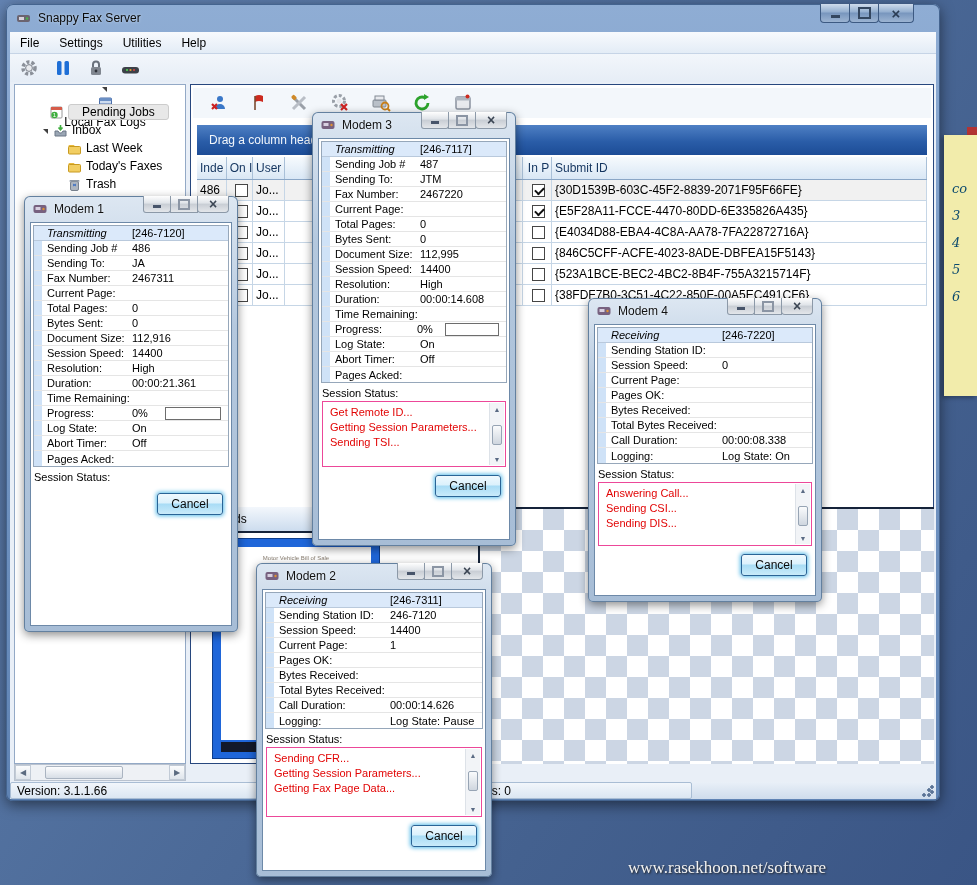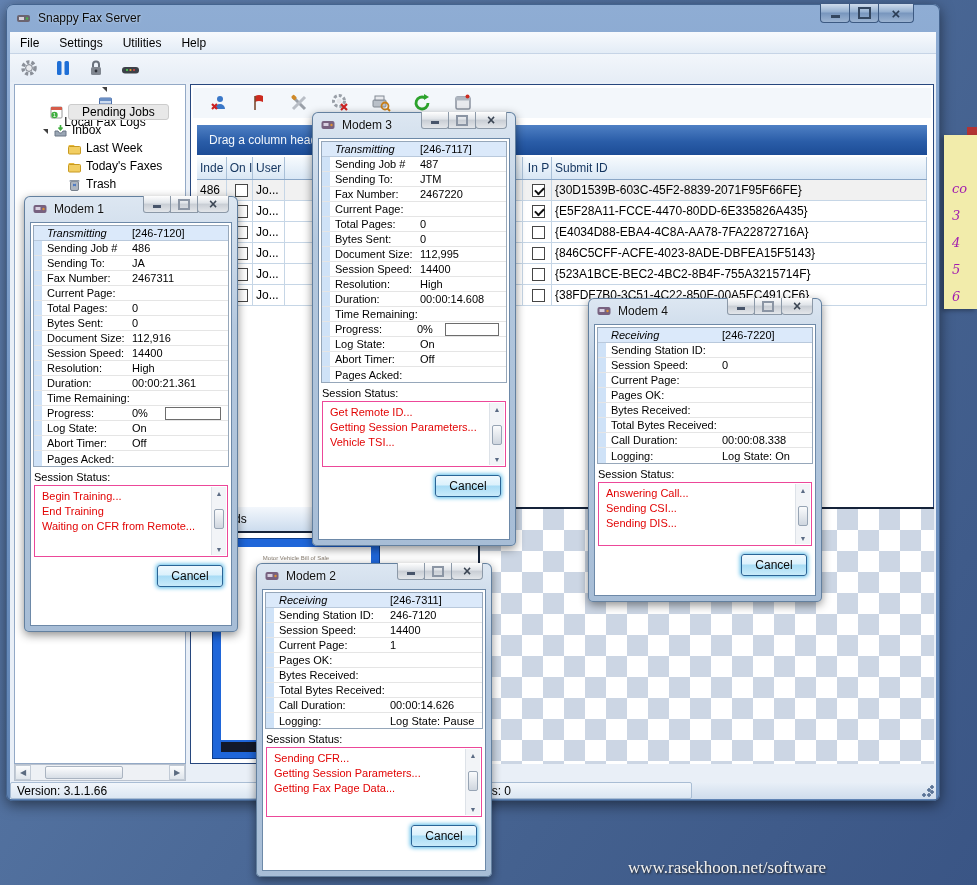--- a/index.html
+++ b/index.html
@@ -141,23 +141,23 @@
   .vdn { bottom:0; } .vdn::before { content:"\25bc"; }
   .vthumb { position:absolute; left:2px; right:2px; top:22px; height:20px;
     background:linear-gradient(#fafbfc,#cfd6df); border:1px solid #97a4b4; border-radius:2px; }
   .btnrow { display:flex; justify-content:flex-end; padding:8px 6px 0 0; }
   .cancel { width:66px; height:22px; font-size:12px; color:#0a0a0a;
     border:1px solid #2a6496; border-radius:3px;
     background:linear-gradient(#f0f9fe 0%,#dbf1fc 45%,#a8dcf5 50%,#c9ebfa 100%);
     box-shadow:0 0 4px 1px #58bbe8; }
 
   
-  .note { left:944px; top:135px; width:33px; height:174px; background:#f2ecab;
+  .note { left:944px; top:135px; width:33px; height:261px; background:#f2ecab;
     box-shadow:-2px 2px 4px rgba(0,0,0,.3); font-family:"DejaVu Serif", serif; font-style:italic;
-    font-size:13px; color:#a21caf; padding:40px 0 0 8px; line-height:27px; }
+    font-size:13px; color:#0c4a6e; padding:40px 0 0 8px; line-height:27px; }
   .redclip { left:967px; top:127px; width:10px; height:23px; background:#b23434; }
   .wm { left:628px; top:858px; width:320px; font-family:"Liberation Serif", serif;
     font-size:17px; color:#f2f2f2; text-shadow:1px 1px 2px #222; }
   svg { display:block; }
 </style>
 </head>
 <body>
 
 <div class="abs win">
   <div class="abs titlebar">
@@ -534,30 +534,20 @@
       <div class="irow">
           <span class="lbl">Abort Timer:</span>
           <span class="val">Off</span>
         </div>
       <div class="irow">
           <span class="lbl">Pages Acked:</span>
           <span class="val"></span>
         </div>
     </div>
     <div class="sesslabel">Session Status:</div>
-    <div class="sessbox" style="height:72px;">
-      <div class="sline">Begin Training...</div>
-      <div class="sline">End Training</div>
-      <div class="sline">Waiting on CFR from Remote...</div>
-      <div class="vsb">
-          <span class="vup"></span>
-          <span class="vthumb"></span>
-          <span class="vdn"></span>
-        </div>
-    </div>
     <div class="btnrow">
         <button class="cancel">Cancel</button>
       </div>
   </div>
 </div>
 
 <div class="abs dlg" style="left:292px;top:112px;width:204px;height:434px;">
   <div class="dtitle">
     <span>
       <svg width="15" height="13">
@@ -644,21 +634,21 @@
         </div>
       <div class="irow">
           <span class="lbl">Pages Acked:</span>
           <span class="val"></span>
         </div>
     </div>
     <div class="sesslabel">Session Status:</div>
     <div class="sessbox" style="height:66px;">
       <div class="sline">Get Remote ID...</div>
       <div class="sline">Getting Session Parameters...</div>
-      <div class="sline">Vehicle TSI...</div>
+      <div class="sline">Sending TSI...</div>
       <div class="vsb">
           <span class="vup"></span>
           <span class="vthumb"></span>
           <span class="vdn"></span>
         </div>
     </div>
     <div class="btnrow">
         <button class="cancel">Cancel</button>
       </div>
   </div>

